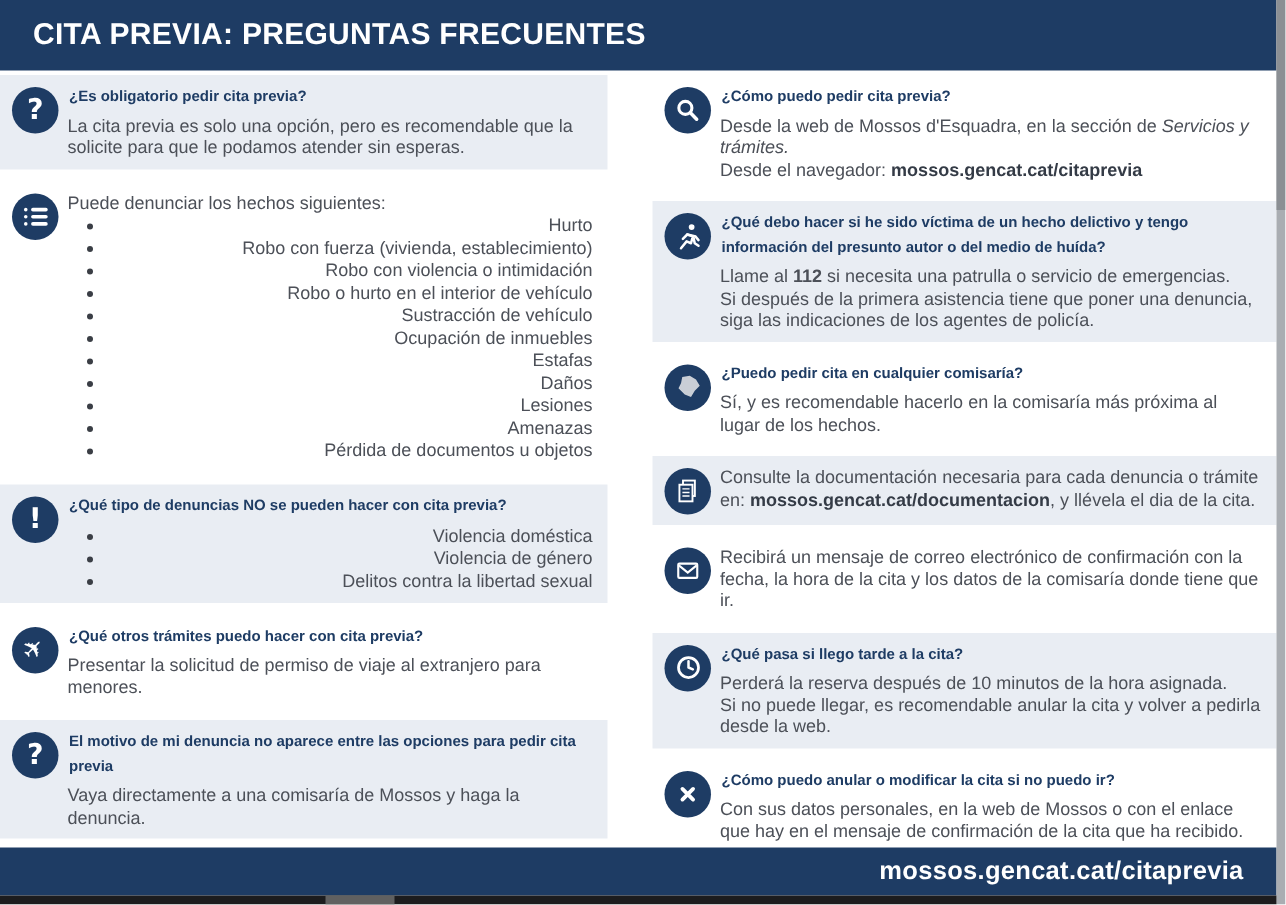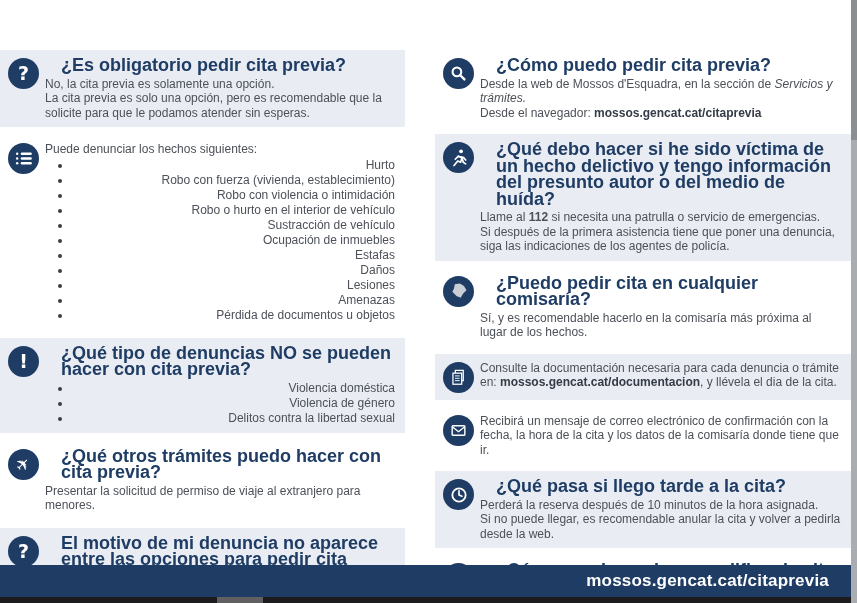--- a/index.html
+++ b/index.html
@@ -13,50 +13,52 @@
   .col-left{position:absolute;left:0;top:0;width:405px;gap:8px;}
   .col-right{position:absolute;left:435px;top:0;width:416px;gap:7px;}
   .faq-block{display:flex;gap:6px;padding:6px 10px 7px 8px;align-items:flex-start;box-sizing:border-box;}
   .bg-blue{background:#e9edf3;}
   .bg-white{background:#ffffff;}
   .icon-circle{flex:0 0 31px;width:31px;height:31px;border-radius:50%;background:#1e3c64;
                color:#ffffff;display:flex;align-items:center;justify-content:center;margin-top:2px;}
   .glyph{font-family:"DejaVu Sans",sans-serif;font-weight:bold;font-size:19px;line-height:1;}
   .glyph.plane{font-weight:normal;font-size:17px;transform:rotate(-45deg);}
   .faq-body{flex:1;padding-top:1px;min-width:0;}
-  .faq-q{margin:0 0 3px 16px;font-size:18px;line-height:16.5px;color:#1e3c64;font-weight:bold;}
+  .faq-q{margin:0 0 3px 1px;font-size:10px;line-height:16.5px;color:#1e3c64;font-weight:bold;}
   .faq-p{margin:0;font-size:12px;line-height:14.5px;color:#4c5058;}
   .faq-ul{margin:1px 0 0 0;padding-left:27px;font-size:12px;line-height:15px;color:#4c5058;text-align:right;}
   .faq-ul li::marker{color:#3a3e45;}
   .seg-n{font-style:normal;}
   .seg-i{font-style:italic;}
   .seg-b{font-weight:bold;}
   .seg-link{font-weight:bold;color:#343b46;cursor:pointer;}
   .bottombar{position:absolute;left:0;top:565px;width:851px;height:32px;background:#1e3c64;
              display:flex;align-items:center;justify-content:flex-end;padding-right:22px;box-sizing:border-box;}
   .footer-url{color:#ffffff;font-weight:bold;font-size:17px;letter-spacing:.2px;cursor:pointer;}
   .vscrollbar{position:absolute;right:0;top:0;width:6px;height:603px;background:#a9adb2;}
   .vthumb{position:absolute;top:0;left:0;width:6px;height:140px;background:#8b8f94;}
   .hscrollbar{position:absolute;left:0;top:597px;width:851px;height:6px;background:#1c1c1e;}
   .hthumb{position:absolute;left:217px;top:0;width:46px;height:6px;background:#606060;}
 </style>
 </head>
 <body>
 
 <div class="page">
+  <header class="topbar">
+    <h1>CITA PREVIA: PREGUNTAS FRECUENTES</h1>
+  </header>
 
   <main class="content">
     <div class="col col-left" id="left-col">
         <section class="faq-block bg-blue">
           <div class="icon-circle">
             <span class="glyph">?</span>
           </div>
           <div class="faq-body">
             <h3 class="faq-q">¿Es obligatorio pedir cita previa?</h3>
-            <p class="faq-p"><span class="seg-n">No, la cita previa es solamente una opción.</span></p>
             <p class="faq-p"><span class="seg-n">La cita previa es solo una opción, pero es recomendable que la solicite para que le podamos atender sin esperas.</span></p>
           </div>
         </section>
         <section class="faq-block bg-white">
           <div class="icon-circle">
             <svg width="19" height="19" viewBox="0 0 24 24">
               <g stroke="#fff" stroke-width="3" stroke-linecap="round">
                 <line x1="4" y1="6" x2="4.01" y2="6"></line>
                 <line x1="4" y1="12" x2="4.01" y2="12"></line>
                 <line x1="4" y1="18" x2="4.01" y2="18"></line>

